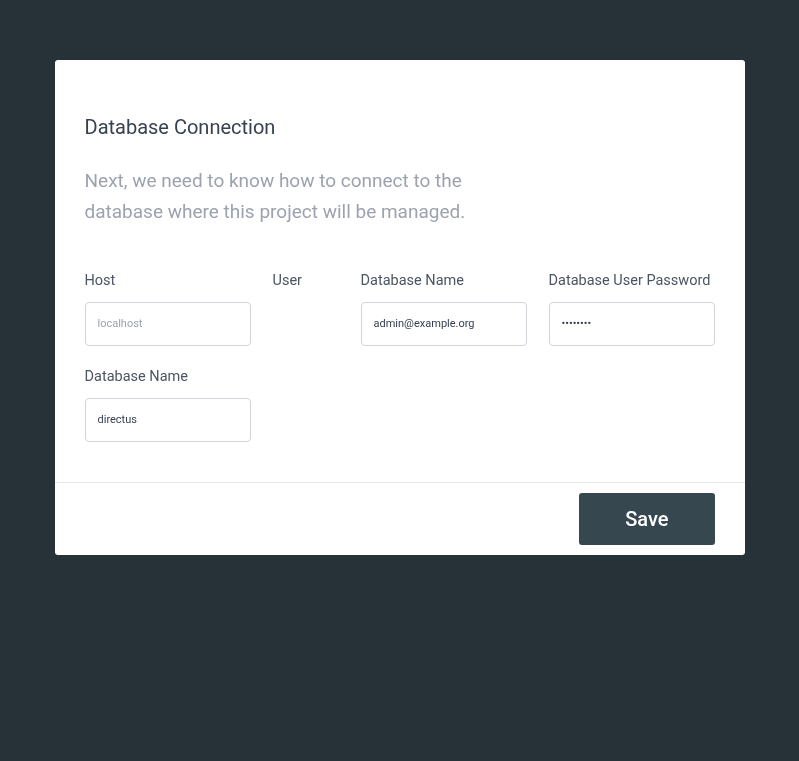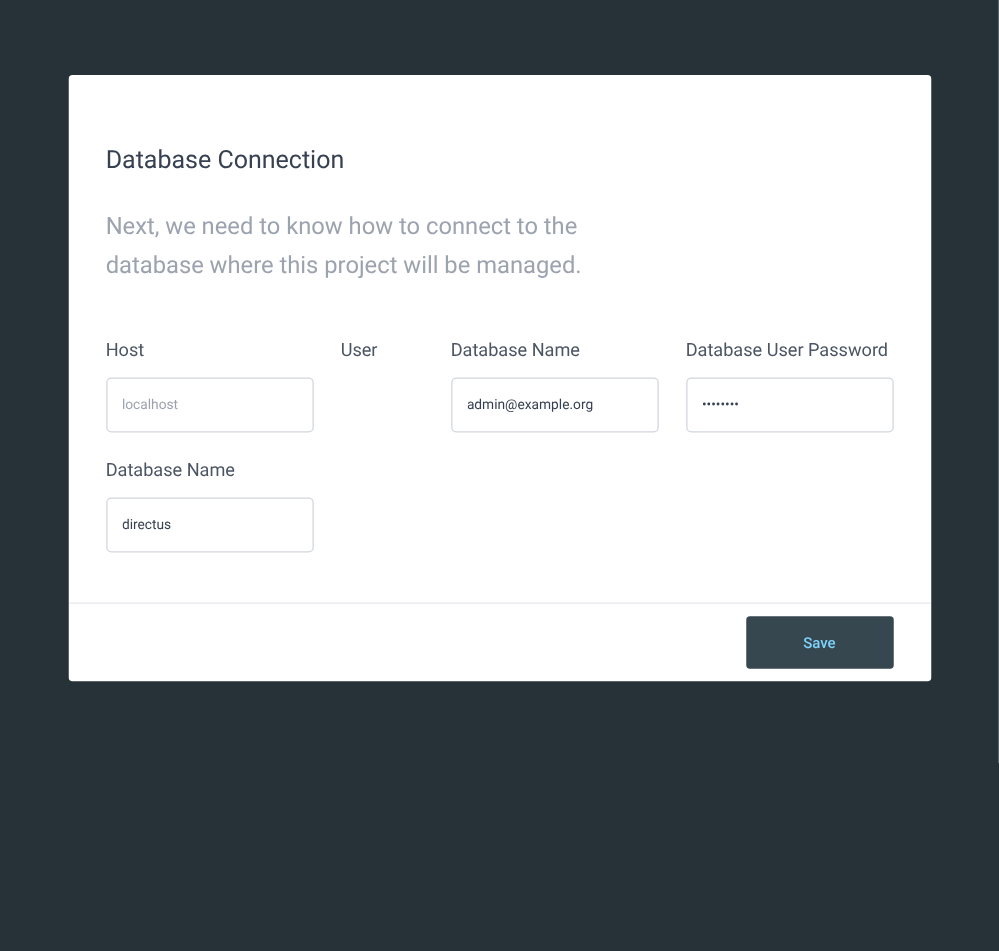--- a/index.html
+++ b/index.html
@@ -90,24 +90,24 @@
       color: #607d8b;
     }
     .footer {
       border-top: 1px solid #e5e7eb;
       padding: 10px 30px;
       display: flex;
       justify-content: flex-end;
     }
     .save-button {
       background-color: #37474f;
-      color: #7dd3fc;
+      color: #ffffff;
       border: none;
       padding: 14px 46px;
-      font-size: 12px;
+      font-size: 20px;
       font-weight: 500;
       border-radius: 3px;
       cursor: pointer;
       font-family: inherit;
     }
   </style>
 </head>
 <body>
 
 <div class="modal">

